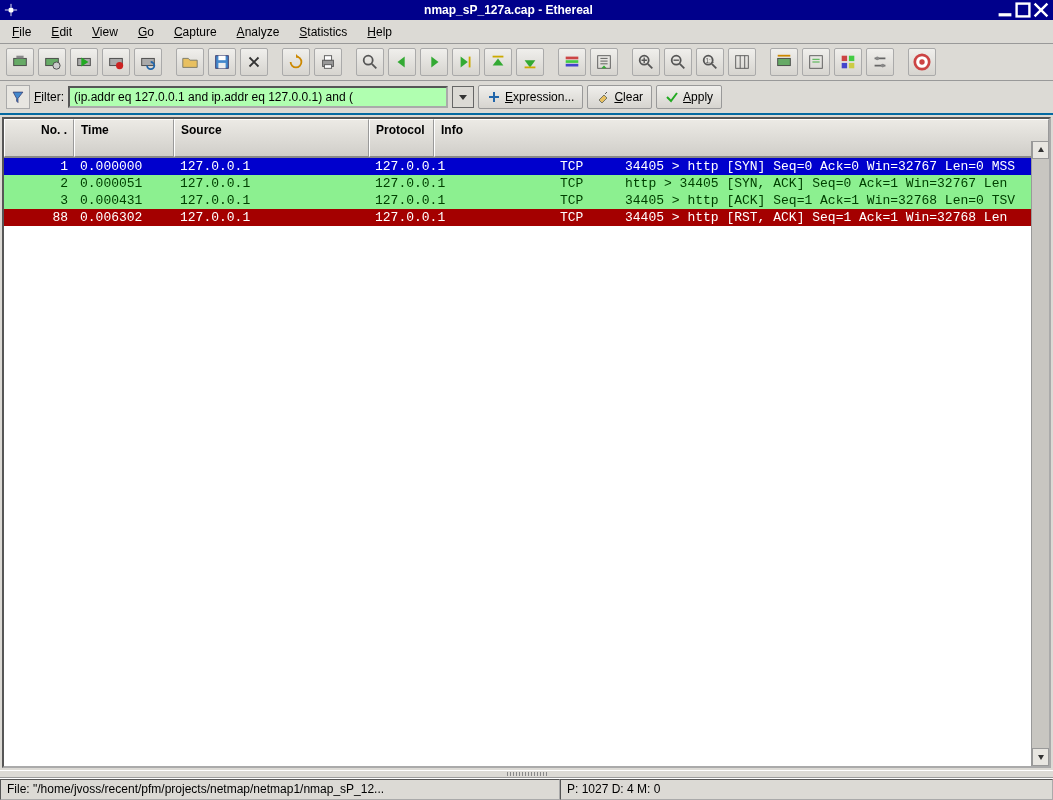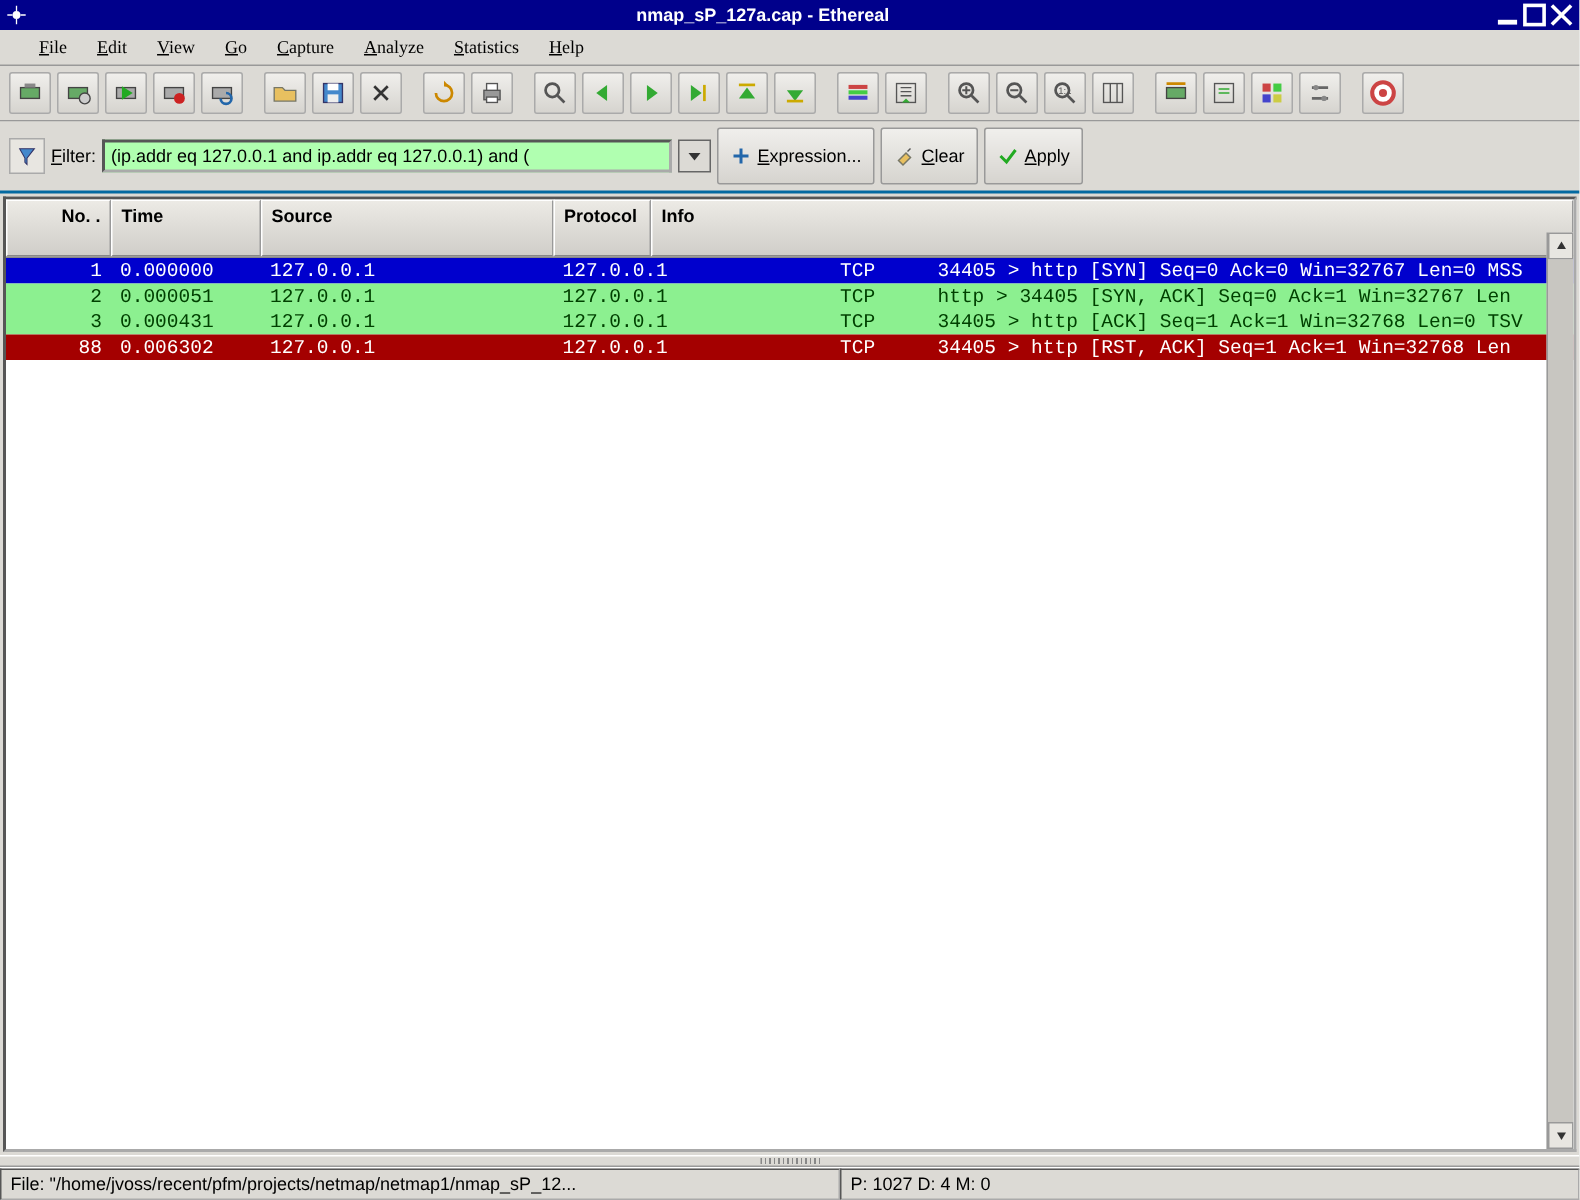--- a/index.html
+++ b/index.html
@@ -25,22 +25,21 @@
 .titlebar .pin { width: 14px; height: 14px; display: inline-flex; align-items: center; justify-content: center; margin-right: 4px; color: #fff; }
 .titlebar .title { flex: 1; text-align: center; font-weight: bold; }
 .titlebar .winbtn { width: 16px; height: 16px; display: inline-flex; align-items: center; justify-content: center; margin-left: 2px; cursor: pointer; color: #fff; font-weight: bold; }
 
 .menubar {
   display: flex;
   background: #dcdad5;
   border-bottom: 1px solid #999;
   height: 24px;
   align-items: center;
-  padding: 0 16px;
-  font-family: Liberation Serif, serif;
+  padding: 0 2px;
 }
 .menubar .menuitem {
   padding: 3px 10px;
   cursor: pointer;
 }
 .menubar .menuitem .ul { text-decoration: underline; }
 
 .toolbar {
   display: flex;
   background: #dcdad5;
@@ -91,21 +90,21 @@
   font-size: 12px;
 }
 .filter-dd {
   width: 22px; height: 22px;
   border: 1px solid #666;
   background: #dcdad5;
   display: inline-flex; align-items: center; justify-content: center;
   cursor: pointer;
 }
 .fbtn {
-  height: 38px;
+  height: 24px;
   border: 1px solid #999;
   background: linear-gradient(#f0efec, #d6d4cf);
   padding: 0 8px;
   display: inline-flex;
   align-items: center;
   gap: 4px;
   cursor: pointer;
   border-radius: 2px;
 }
 .fbtn svg { width: 14px; height: 14px; }

